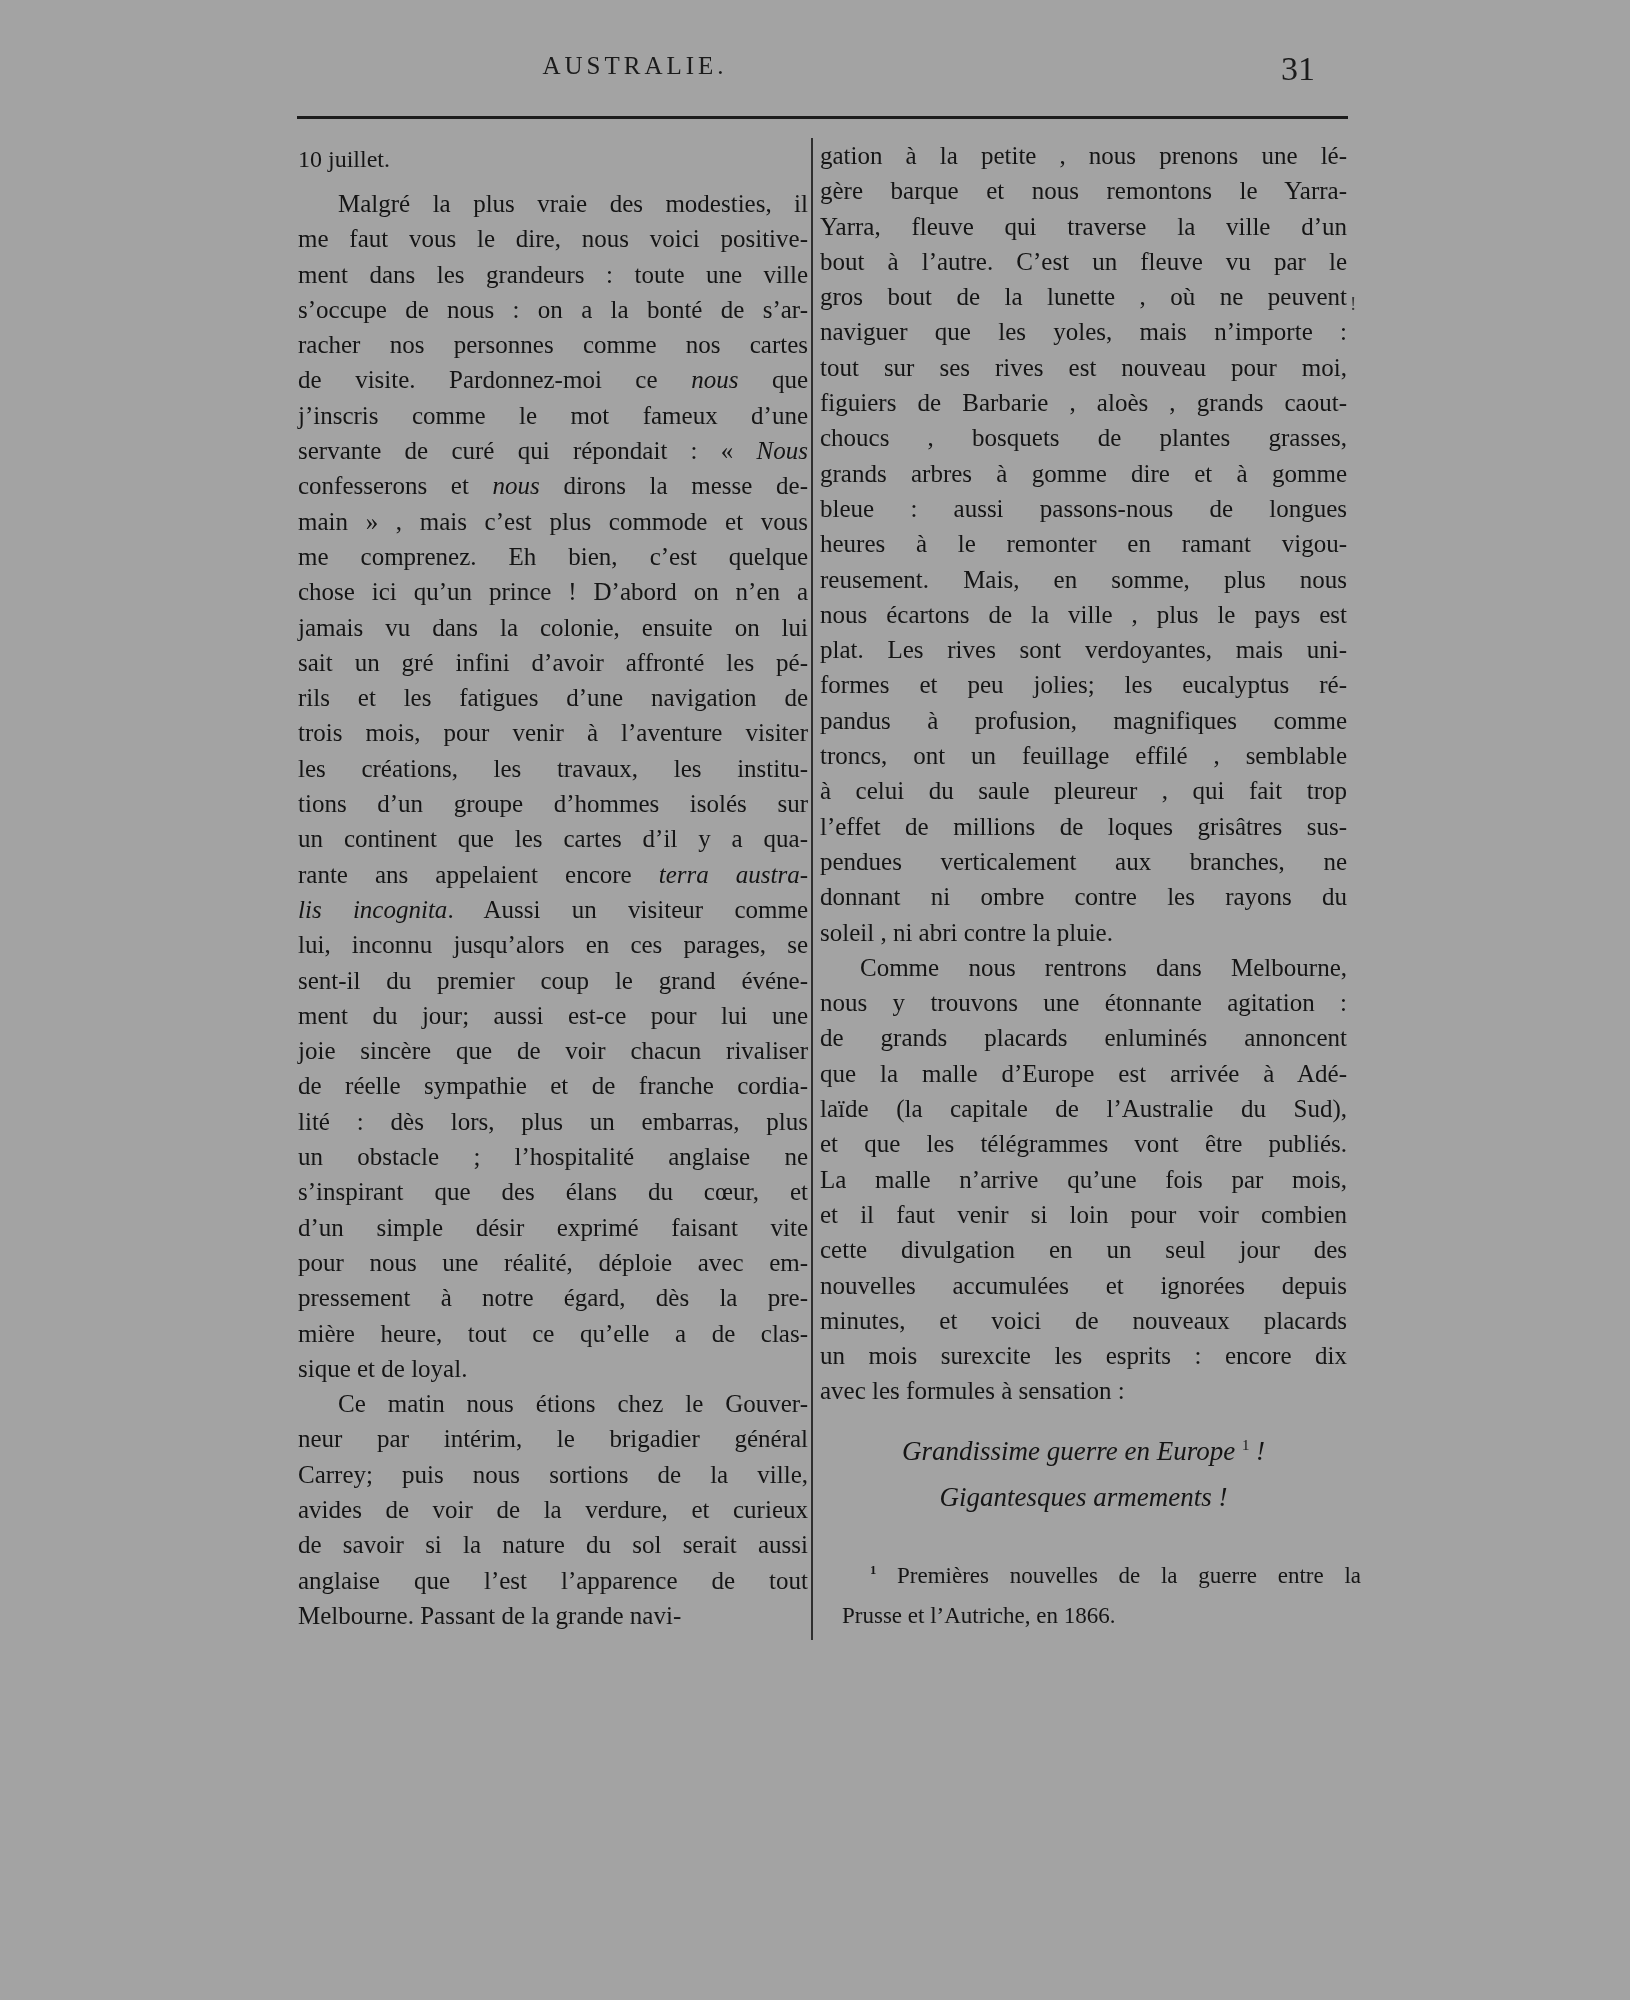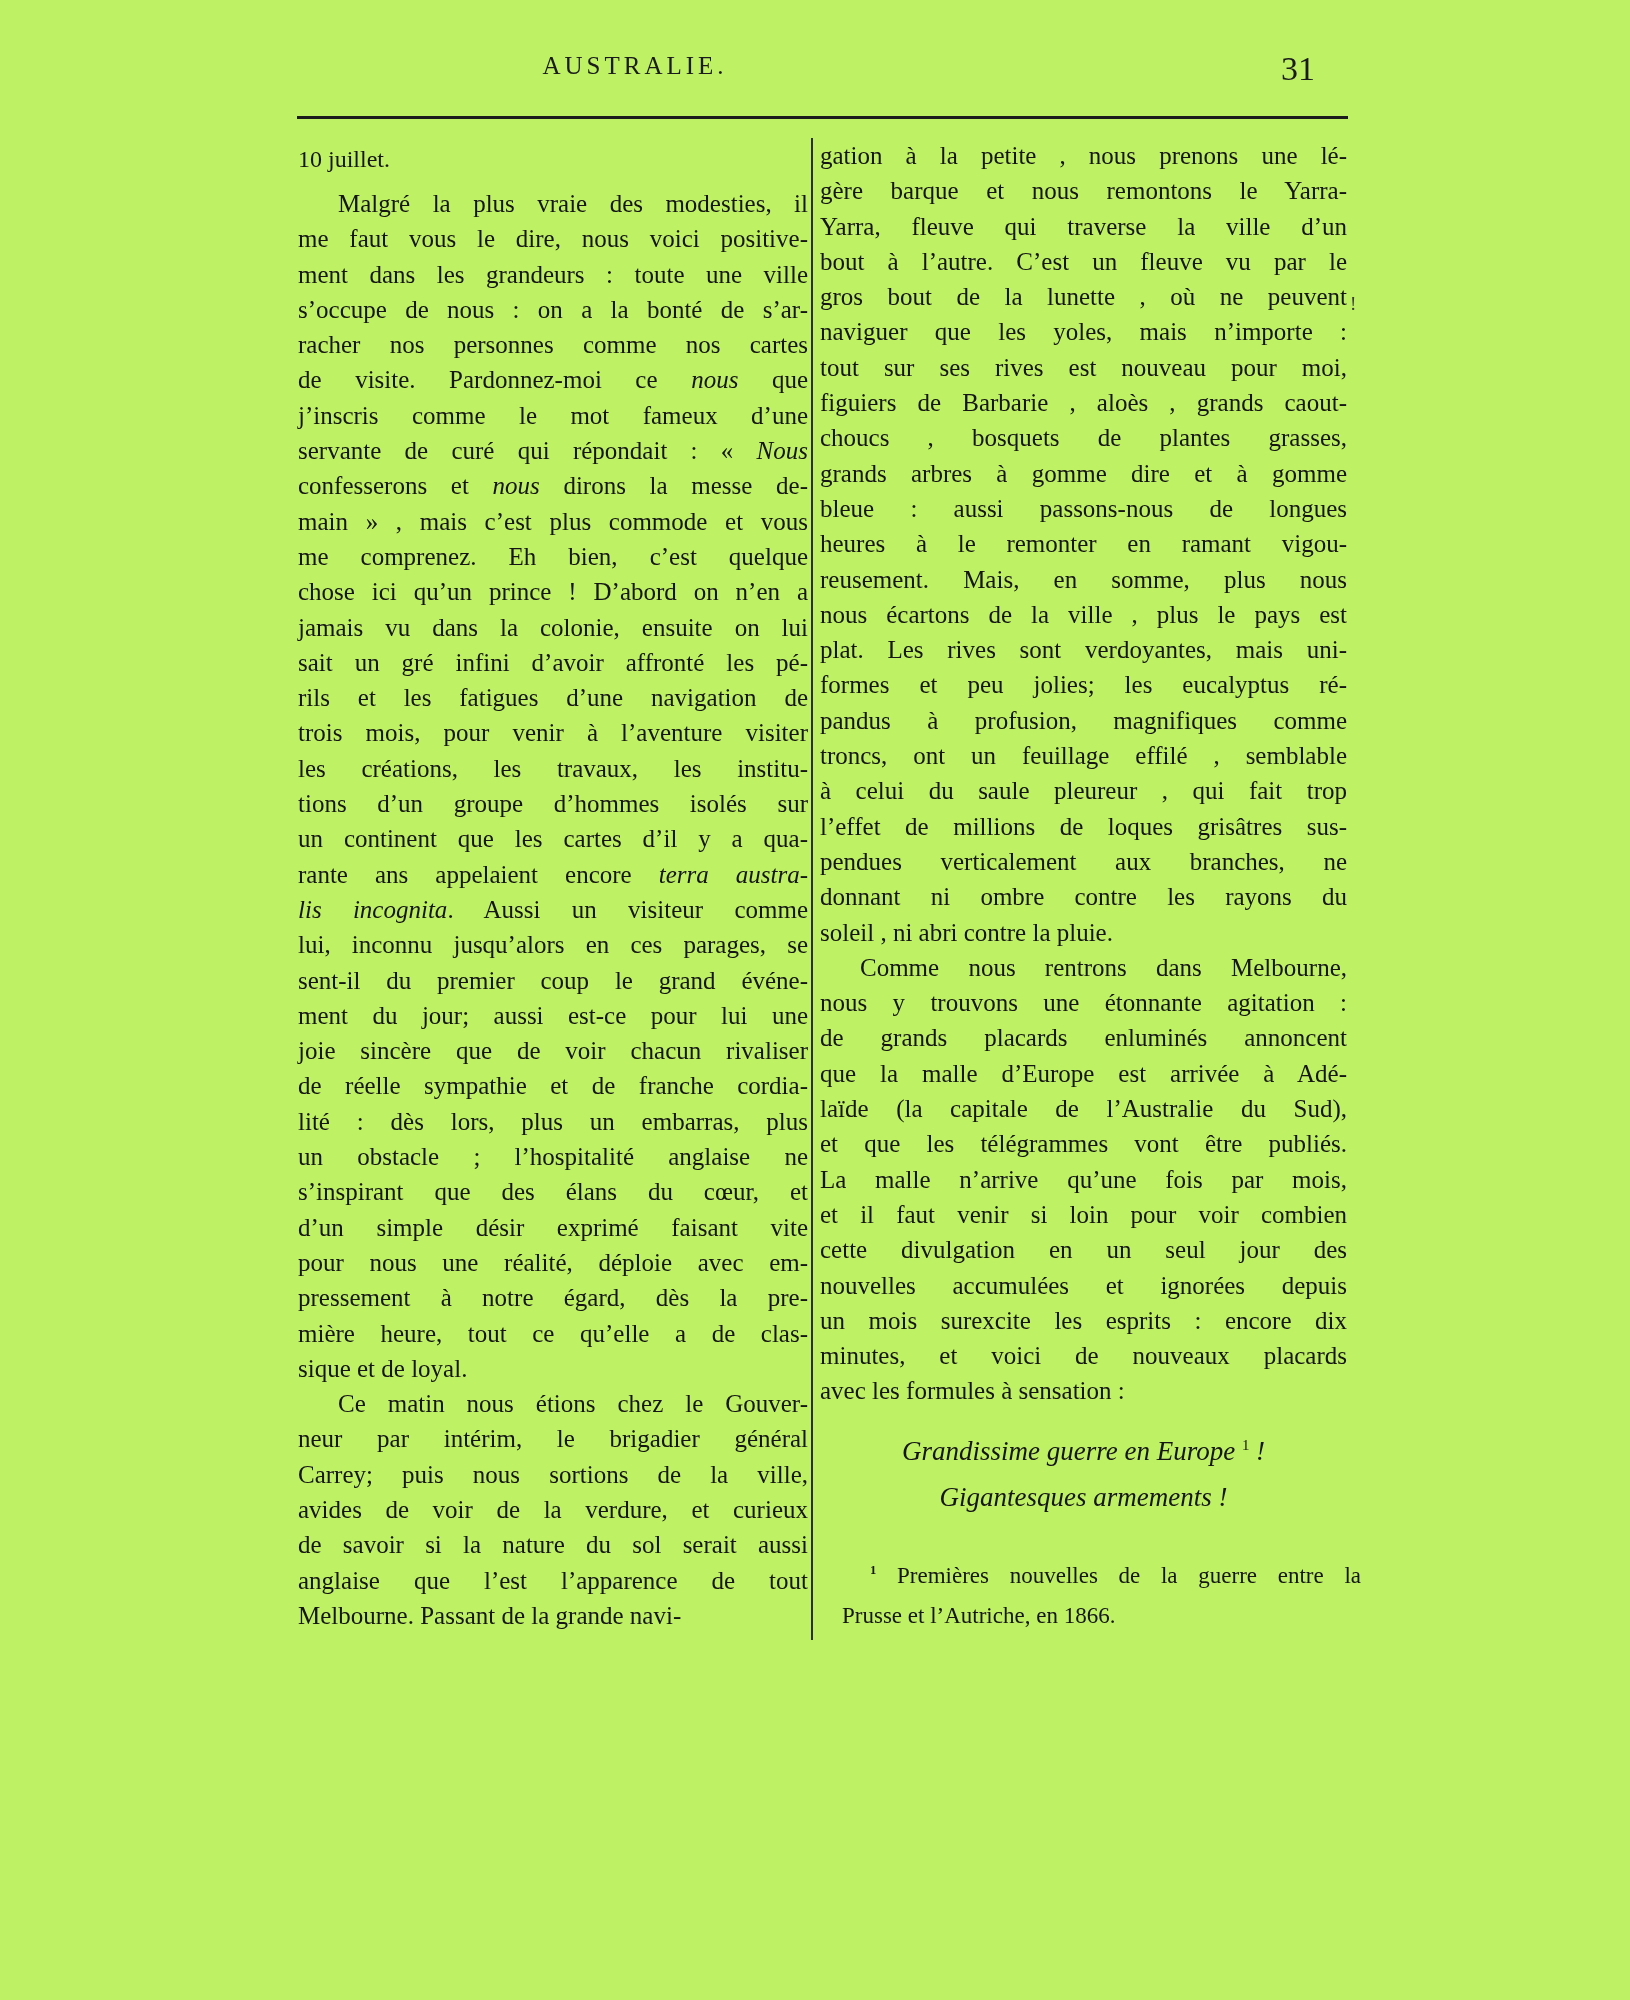--- a/index.html
+++ b/index.html
@@ -1,18 +1,18 @@
 <!DOCTYPE html>
 <html><head>
 <meta charset="utf-8">
 <style>
   html,body { margin:0; padding:0; background:#e8e8e8; }
   .page {
     position:relative; width:1630px; height:2000px;
-    background:#bef264; color:#151515; overflow:hidden;
+    background:#a3a3a3; color:#151515; overflow:hidden;
     font-family:"Liberation Serif","DejaVu Serif",serif;
   }
   .header-title {
     position:absolute; top:52px; left:460px; width:350px;
     text-align:center; font-size:25px; letter-spacing:4px; color:#1b1b1b;
   }
   .page-number {
     position:absolute; top:50px; left:1235px; width:80px;
     text-align:right; font-size:34px; color:#1b1b1b;
   }
@@ -141,22 +141,22 @@
         <div class="ln">Comme nous rentrons dans Melbourne,</div>
         <div class="ln">nous y trouvons une étonnante agitation :</div>
         <div class="ln">de grands placards enluminés annoncent</div>
         <div class="ln">que la malle d’Europe est arrivée à Adé-</div>
         <div class="ln">laïde (la capitale de l’Australie du Sud),</div>
         <div class="ln">et que les télégrammes vont être publiés.</div>
         <div class="ln">La malle n’arrive qu’une fois par mois,</div>
         <div class="ln">et il faut venir si loin pour voir combien</div>
         <div class="ln">cette divulgation en un seul jour des</div>
         <div class="ln">nouvelles accumulées et ignorées depuis</div>
+        <div class="ln">minutes, et voici de nouveaux placards</div>
         <div class="ln">un mois surexcite les esprits : encore dix</div>
-        <div class="ln">minutes, et voici de nouveaux placards</div>
         <div class="ln last">avec les formules à sensation :</div>
       </div>
   </div>
 
   <div class="headline">
       <div class="ln">Grandissime guerre en Europe <sup>1</sup> !</div>
       <div class="ln last">Gigantesques armements !</div>
     </div>
 
   <div class="footnote">

